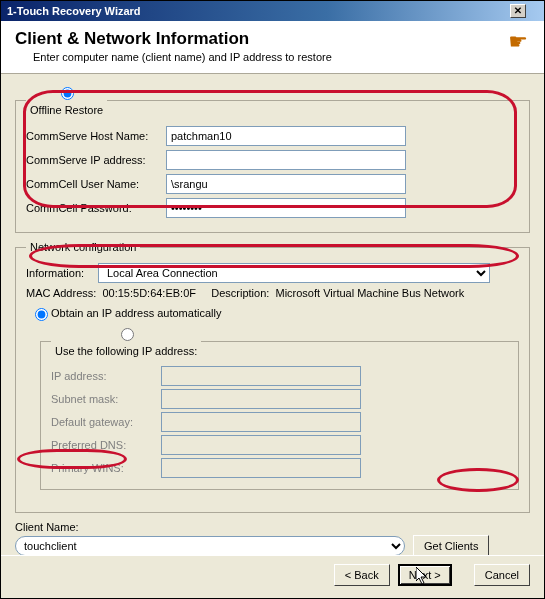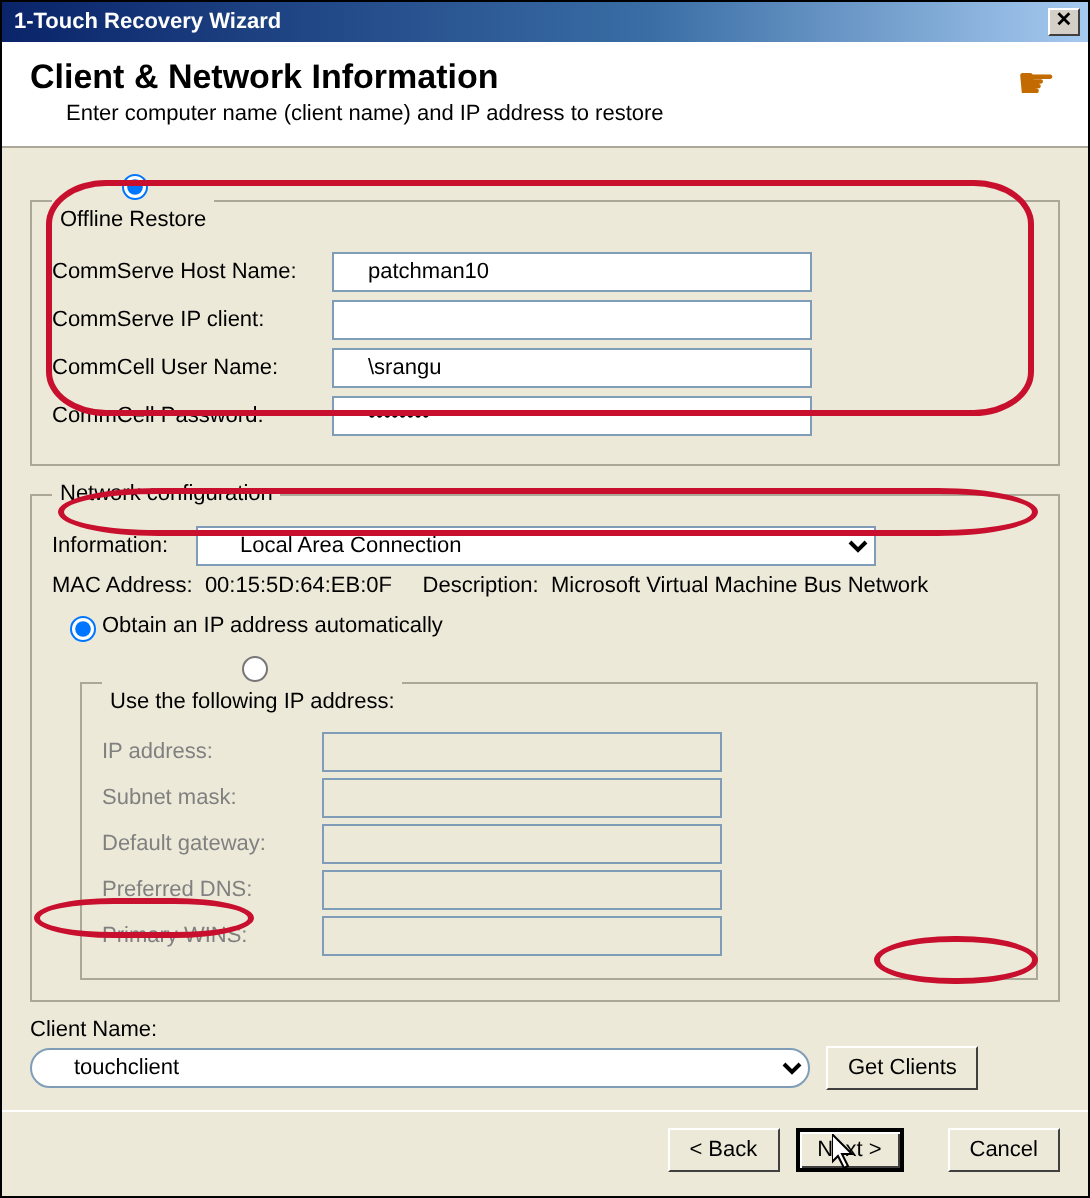--- a/index.html
+++ b/index.html
@@ -20,21 +20,21 @@
     flex-direction: column;
   }
   .titlebar {
     background: linear-gradient(to right, #0a246a, #3a6ea5 60%, #a6caf0);
     color: #fff;
     font-weight: bold;
     font-size: 11px;
     height: 20px;
     display: flex;
     align-items: center;
-    padding: 0 4px 0 6px;
+    padding: 0 18px 0 6px;
     justify-content: space-between;
   }
   .close-btn {
     width: 16px; height: 14px;
     background: #d4d0c8;
     border: 1px solid #fff;
     border-right-color:#404040;
     border-bottom-color:#404040;
     color:#000;
     font-family: Arial;
@@ -68,27 +68,27 @@
   legend { padding: 0 4px; font-size: 11px; flex-direction: column; }
   .radio-legend { display:flex; align-items:center; gap:4px; }
   .row { display:flex; align-items:center; margin:4px 0; }
   .lbl { width: 140px; }
   .lbl2 { width: 110px; color:#808080; }
   input[type=text], input[type=password], select {
     font: inherit;
     height: 20px;
     border: 1px solid #7f9db9;
     background:#fff;
-    padding: 1px 17px;
+    padding: 1px 4px;
   }
   .offline input[type=text], .offline input[type=password]{
     width: 240px;
   }
   .blur { color: transparent; text-shadow: 0 0 6px rgba(0,0,0,0.5); }
-  .netcfg select { width: 340px; }
+  .netcfg select { width: 392px; }
   .mac-row { font-size:11px; margin:4px 0 6px 0; }
   .ipfields input[type=text]{ width:200px; background:#ece9d8; }
   .ipfields .row { margin:3px 0; }
   .client-sel { width: 390px; border-radius: 10px; }
   .btn {
     font: inherit;
     height: 22px;
     background:#ece9d8;
     border:1px solid #404040;
     border-top-color:#fff; border-left-color:#fff;
@@ -134,21 +134,21 @@
     <fieldset class="offline">
       <legend class="radio-legend">
         <input type="radio" checked="" style="">
         <span>Offline Restore</span>
       </legend>
       <div class="row">
         <span class="lbl">CommServe Host Name:</span>
         <input type="text" value="patchman10" style="">
       </div>
       <div class="row">
-        <span class="lbl">CommServe IP client:</span>
+        <span class="lbl">CommServe IP address:</span>
         <input type="text" class="blur" value="" style="">
       </div>
       <div class="row">
         <span class="lbl">CommCell User Name:</span>
         <input type="text" value="\srangu" style="">
       </div>
       <div class="row">
         <span class="lbl">CommCell Password:</span>
         <input type="text" value="••••••••" style="">
       </div>
@@ -166,21 +166,21 @@
         <span>MAC Address:</span>
         &nbsp;<span>00:15:5D:64:EB:0F</span>
         &nbsp;&nbsp;&nbsp;
         <span>Description:</span>
         &nbsp;<span>Microsoft Virtual Machine Bus Network</span>
       </div>
       <div class="row" style="margin-left:4px">
         <input type="radio" name="ipmode" checked="" style="">
         <span>Obtain an IP address automatically</span>
       </div>
-      <fieldset class="ipfields" style="margin:4px 0 0 14px; padding:6px 10px 8px 10px;">
+      <fieldset class="ipfields" style="margin:4px 0 12px 14px; padding:6px 10px 8px 10px;">
         <legend class="radio-legend">
           <input type="radio" name="ipmode" style="">
           <span>Use the following IP address:</span>
         </legend>
         <div class="row">
             <span class="lbl2">IP address:</span>
             <input type="text" disabled="" style="">
           </div>
         <div class="row">
             <span class="lbl2">Subnet mask:</span>

